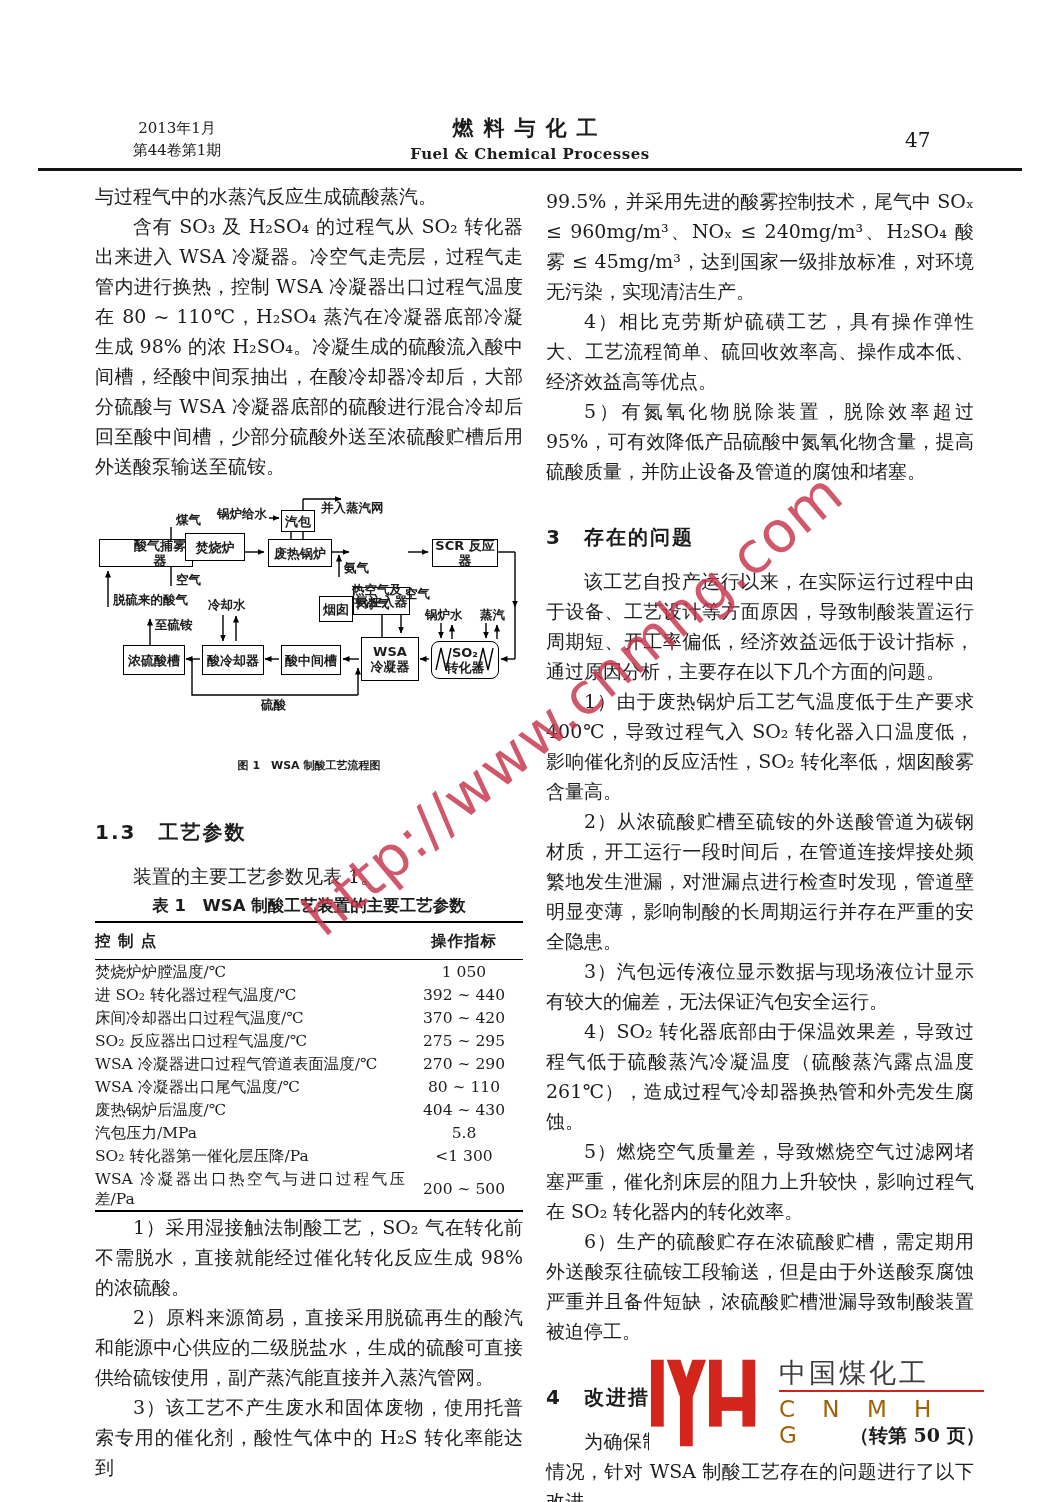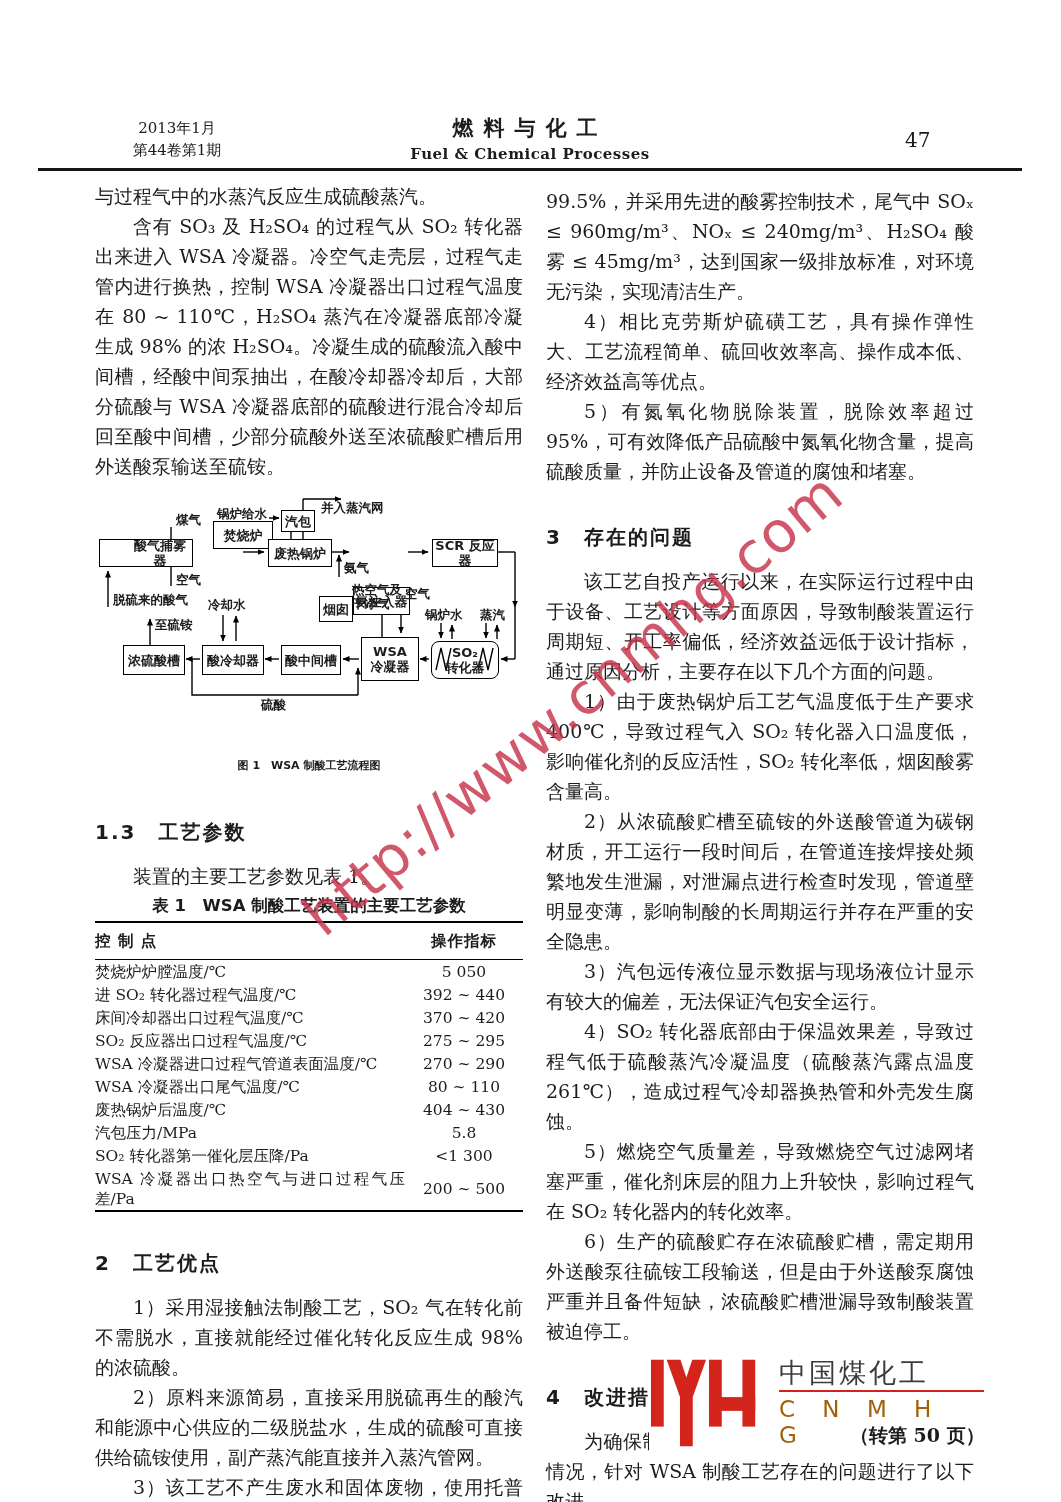--- a/index.html
+++ b/index.html
@@ -106,21 +106,21 @@
         <line x1="391" y1="134" x2="391" y2="149" marker-end="url(#ar)"></line>
         <line x1="402" y1="150" x2="402" y2="136" marker-end="url(#ar)"></line>
         <polyline points="341,181 346,159 351,181 356,159"></polyline>
         <polyline points="383,181 388,159 393,181 398,159"></polyline>
         <polyline points="97,170 97,206 263,206"></polyline>
         <line x1="263" y1="206" x2="263" y2="179" marker-end="url(#ar)"></line>
       </g>
     </svg>
 
     <div class="fbox" style="left:4px;top:50px;width:64px;height:26px;padding-left:28px;">酸气捕雾器</div>
-    <div class="fbox" style="left:90px;top:32px;width:58px;height:26px;margin-left:28px;">焚烧炉</div>
+    <div class="fbox" style="left:90px;top:44px;width:58px;height:26px;">焚烧炉</div>
     <div class="fbox" style="left:173px;top:50px;width:62px;height:26px;">废热锅炉</div>
     <div class="fbox" style="left:258px;top:50px;width:55px;height:26px;margin-top:48px;">氨注入器</div>
     <div class="fbox" style="left:337px;top:50px;width:64px;height:26px;">SCR 反应器</div>
     <div class="fbox" style="left:186px;top:21px;width:32px;height:20px;">汽包</div>
     <div class="fbox" style="left:224px;top:107px;width:32px;height:24px;">烟囱</div>
     <div class="fbox" style="left:28px;top:156px;width:60px;height:28px;">浓硫酸槽</div>
     <div class="fbox" style="left:107px;top:156px;width:60px;height:28px;">酸冷却器</div>
     <div class="fbox" style="left:186px;top:156px;width:58px;height:28px;">酸中间槽</div>
     <div class="fbox" style="left:266px;top:148px;width:56px;height:42px;">WSA
 冷凝器</div>
@@ -151,21 +151,21 @@
   <table class="ptab">
     <thead>
       <tr>
         <th>控 制 点</th>
         <th class="v">操作指标</th>
       </tr>
     </thead>
     <tbody>
       <tr>
           <td>焚烧炉炉膛温度/℃</td>
-          <td class="v">5 050</td>
+          <td class="v">1 050</td>
         </tr>
       <tr>
           <td>进 SO₂ 转化器过程气温度/℃</td>
           <td class="v">392 ~ 440</td>
         </tr>
       <tr>
           <td>床间冷却器出口过程气温度/℃</td>
           <td class="v">370 ~ 420</td>
         </tr>
       <tr>
@@ -192,21 +192,20 @@
           <td>SO₂ 转化器第一催化层压降/Pa</td>
           <td class="v">&lt;1 300</td>
         </tr>
       <tr>
           <td>WSA 冷凝器出口热空气与进口过程气压差/Pa</td>
           <td class="v">200 ~ 500</td>
         </tr>
     </tbody>
   </table>
 
-  <h2>2　工艺优点</h2>
   <p class="indent">1）采用湿接触法制酸工艺，SO₂ 气在转化前不需脱水，直接就能经过催化转化反应生成 98% 的浓硫酸。</p>
   <p class="indent">2）原料来源简易，直接采用脱硫再生的酸汽和能源中心供应的二级脱盐水，生成的硫酸可直接供给硫铵使用，副产蒸汽能直接并入蒸汽管网。</p>
   <p class="indent">3）该工艺不产生废水和固体废物，使用托普索专用的催化剂，酸性气体中的 H₂S 转化率能达到</p>
 </div>
 
 <div class="abs col col2">
   <p>99.5%，并采用先进的酸雾控制技术，尾气中 SOₓ ≤ 960mg/m³、NOₓ ≤ 240mg/m³、H₂SO₄ 酸雾 ≤ 45mg/m³，达到国家一级排放标准，对环境无污染，实现清洁生产。</p>
   <p class="indent">4）相比克劳斯炉硫磺工艺，具有操作弹性大、工艺流程简单、硫回收效率高、操作成本低、经济效益高等优点。</p>
   <p class="indent">5）有氮氧化物脱除装置，脱除效率超过 95%，可有效降低产品硫酸中氮氧化物含量，提高硫酸质量，并防止设备及管道的腐蚀和堵塞。</p>
 

